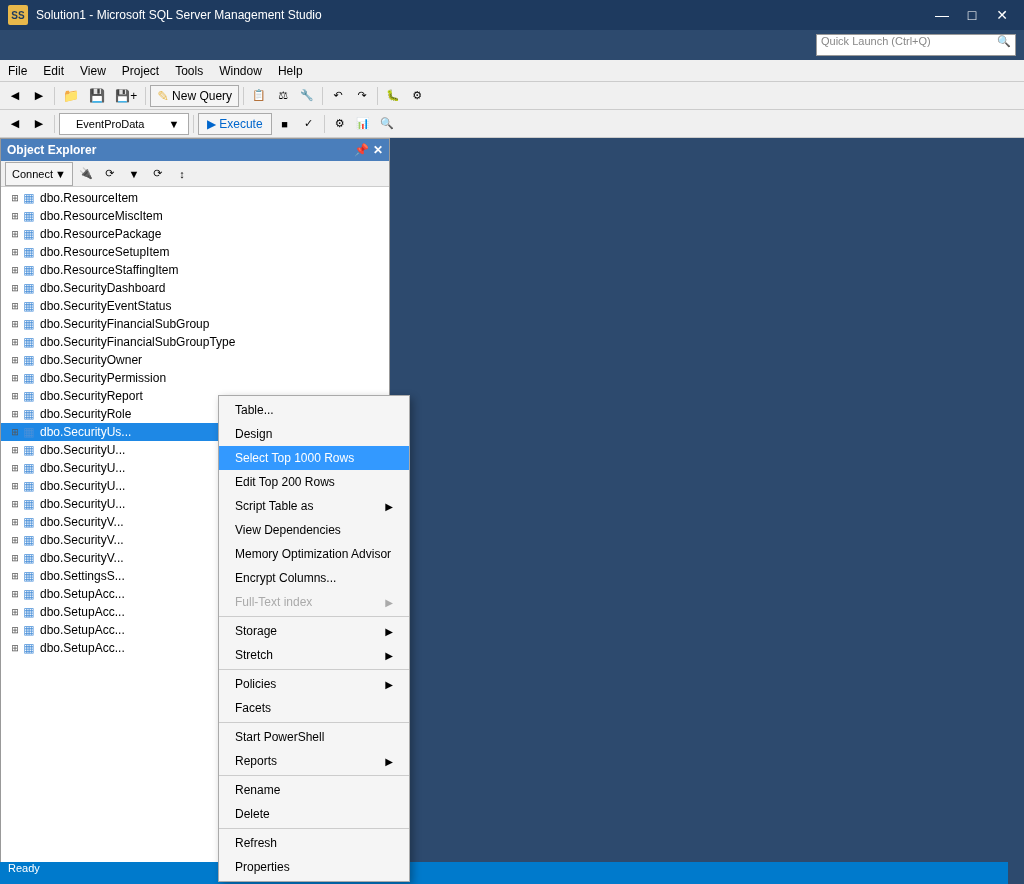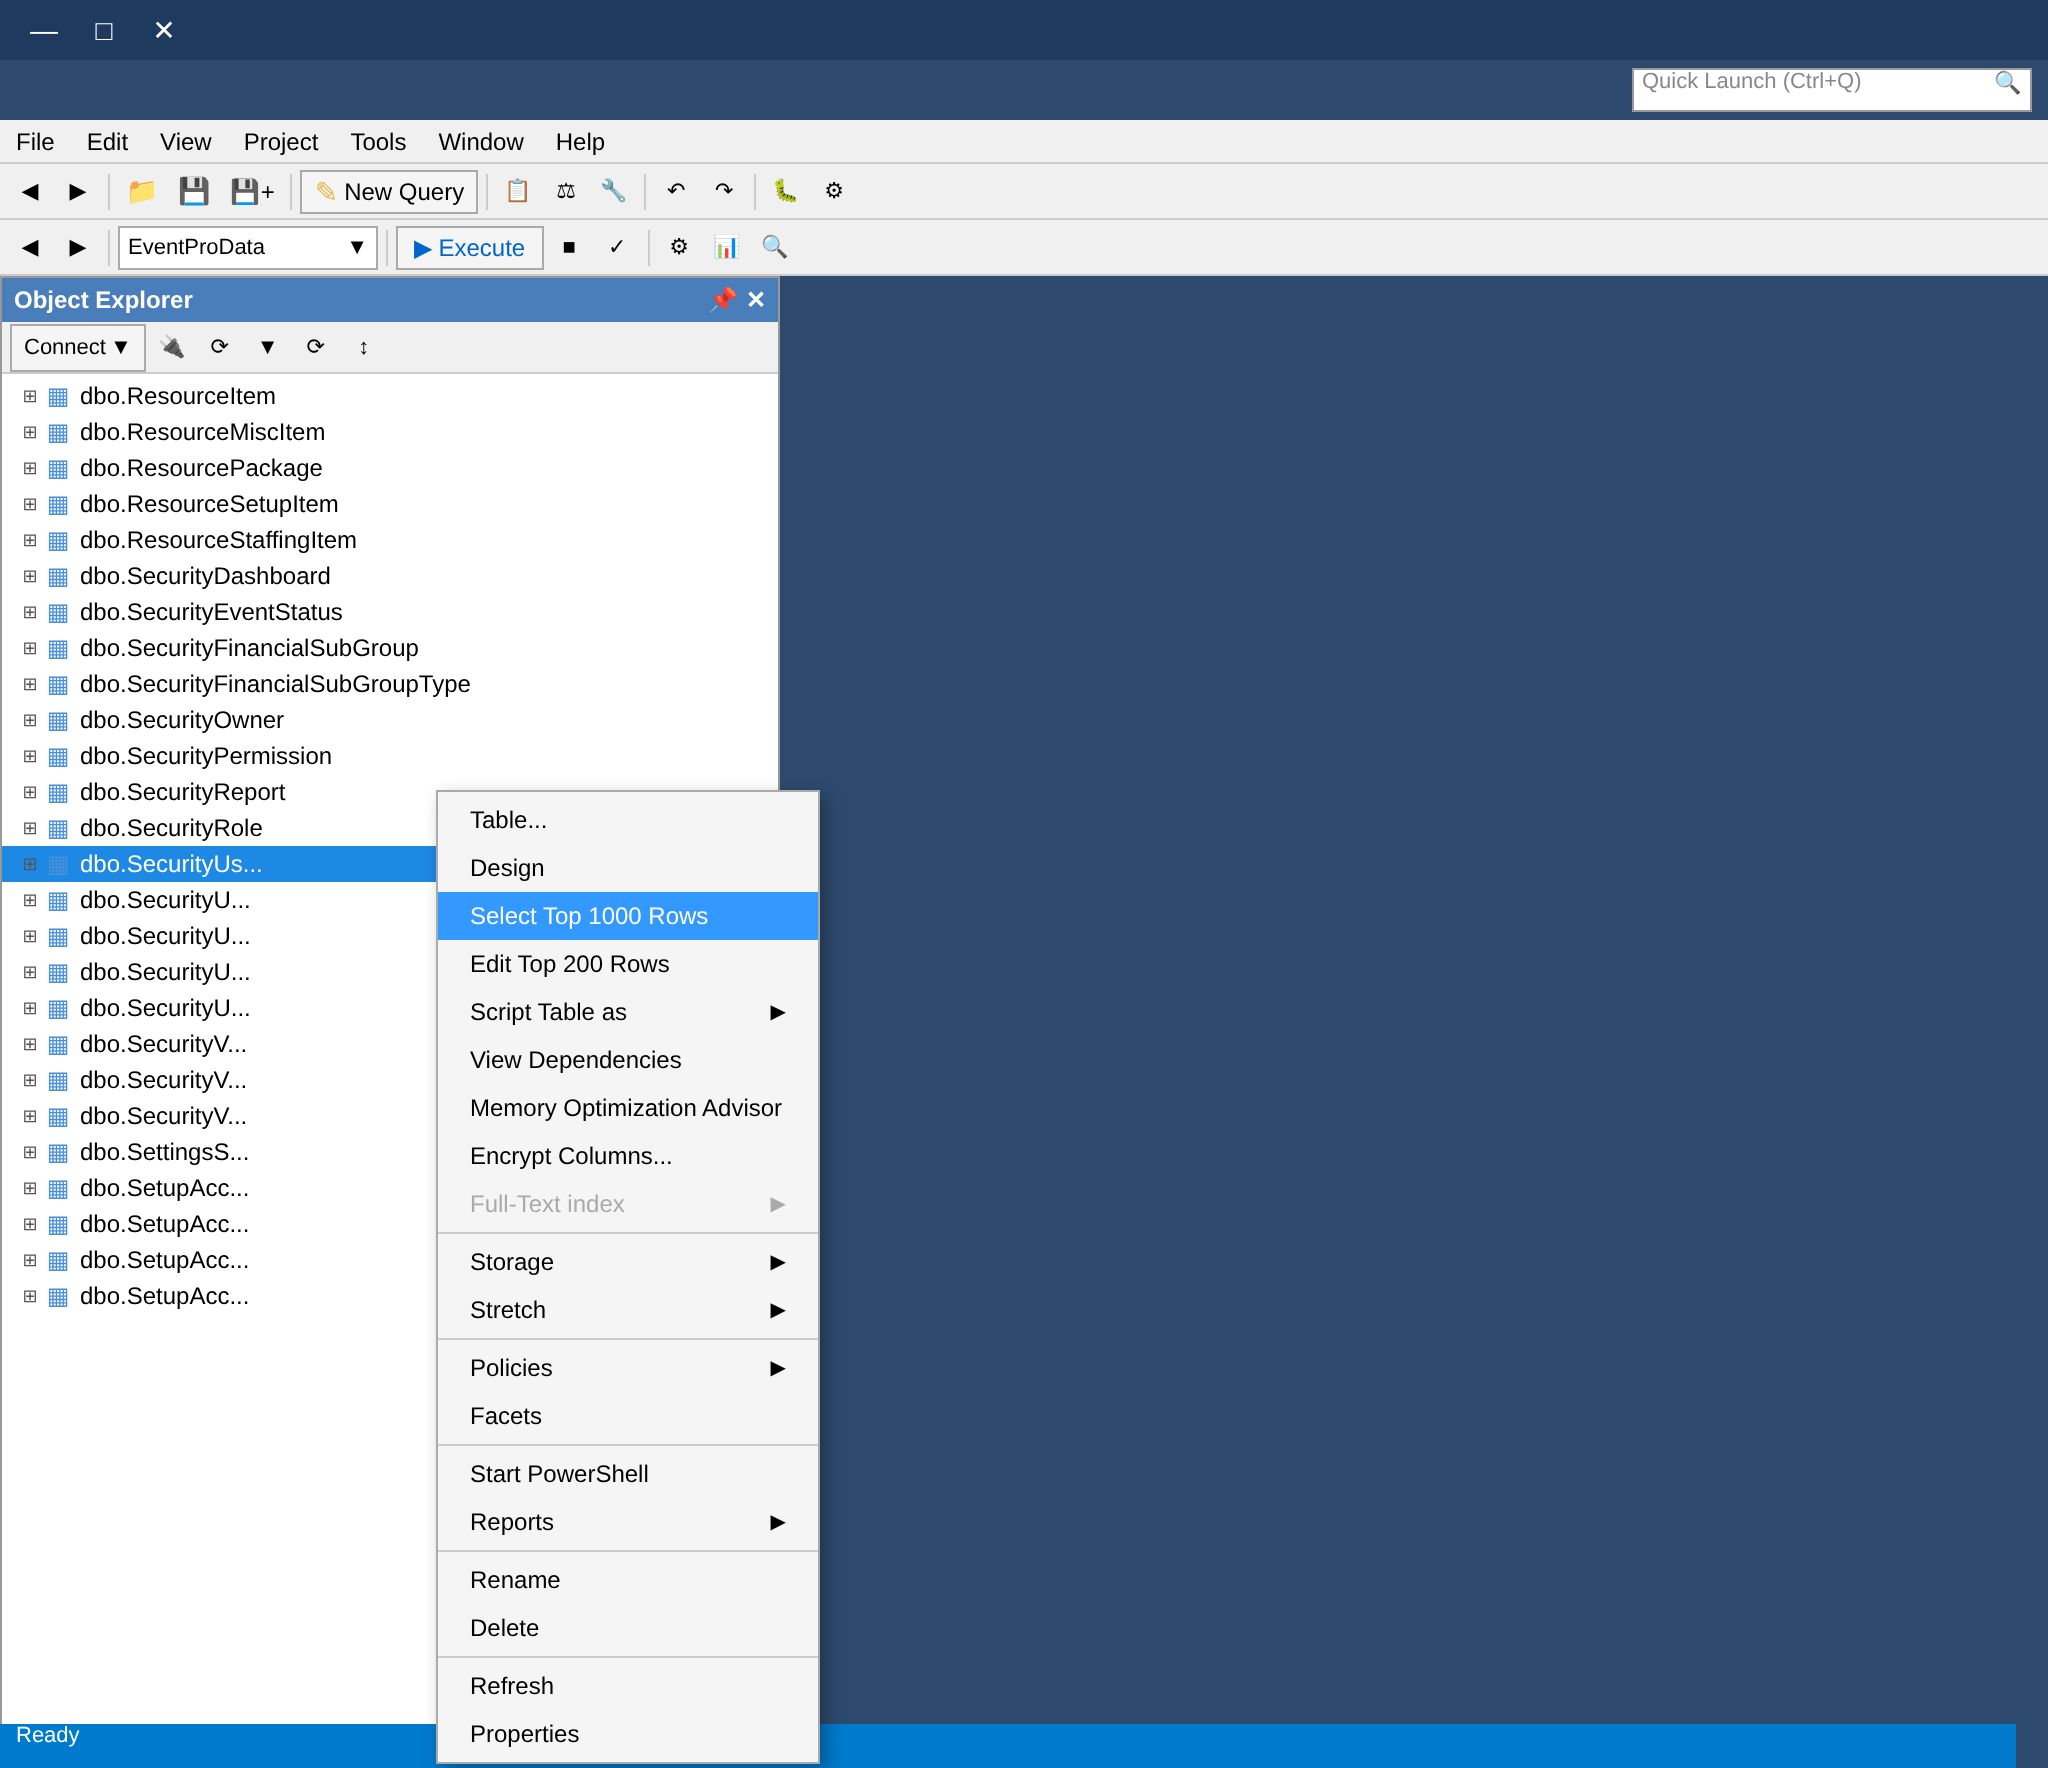--- a/index.html
+++ b/index.html
@@ -100,21 +100,21 @@
       border-bottom: 1px solid #ccc;
       padding: 0 4px;
       gap: 2px;
     }
     .db-selector {
       width: 130px;
       height: 22px;
       border: 1px solid #aaa;
       background: white;
       font-size: 11px;
-      padding: 0 4px;
+      padding: 0 16px;
       display: flex;
       align-items: center;
       justify-content: space-between;
       cursor: pointer;
       gap: 24px;
     }
     .execute-btn {
       display: flex; align-items: center; gap: 3px;
       padding: 1px 8px;
       border: 1px solid #aaa;
@@ -249,20 +249,24 @@
     }
     .ctx-item.highlighted { background: #3399ff; color: white; }
     .ctx-item.disabled { color: #aaa; cursor: default; }
     .ctx-sep { height: 1px; background: #ccc; margin: 2px 0; }
     .ctx-arrow { font-size: 10px; }
   </style>
 </head>
 <body>
 
 <div class="title-bar">
+  <div class="title-bar-left">
+    <div class="title-bar-logo">SS</div>
+    <span class="title-bar-text">Solution1 - Microsoft SQL Server Management Studio</span>
+  </div>
   <div class="title-bar-right">
     <div class="title-btn">—</div>
     <div class="title-btn">□</div>
     <div class="title-btn close">✕</div>
   </div>
 </div>
 
 <div class="quick-launch">
   <div class="quick-launch-input">
     <span style="color:#888; font-size:11px;">Quick Launch (Ctrl+Q)</span>

